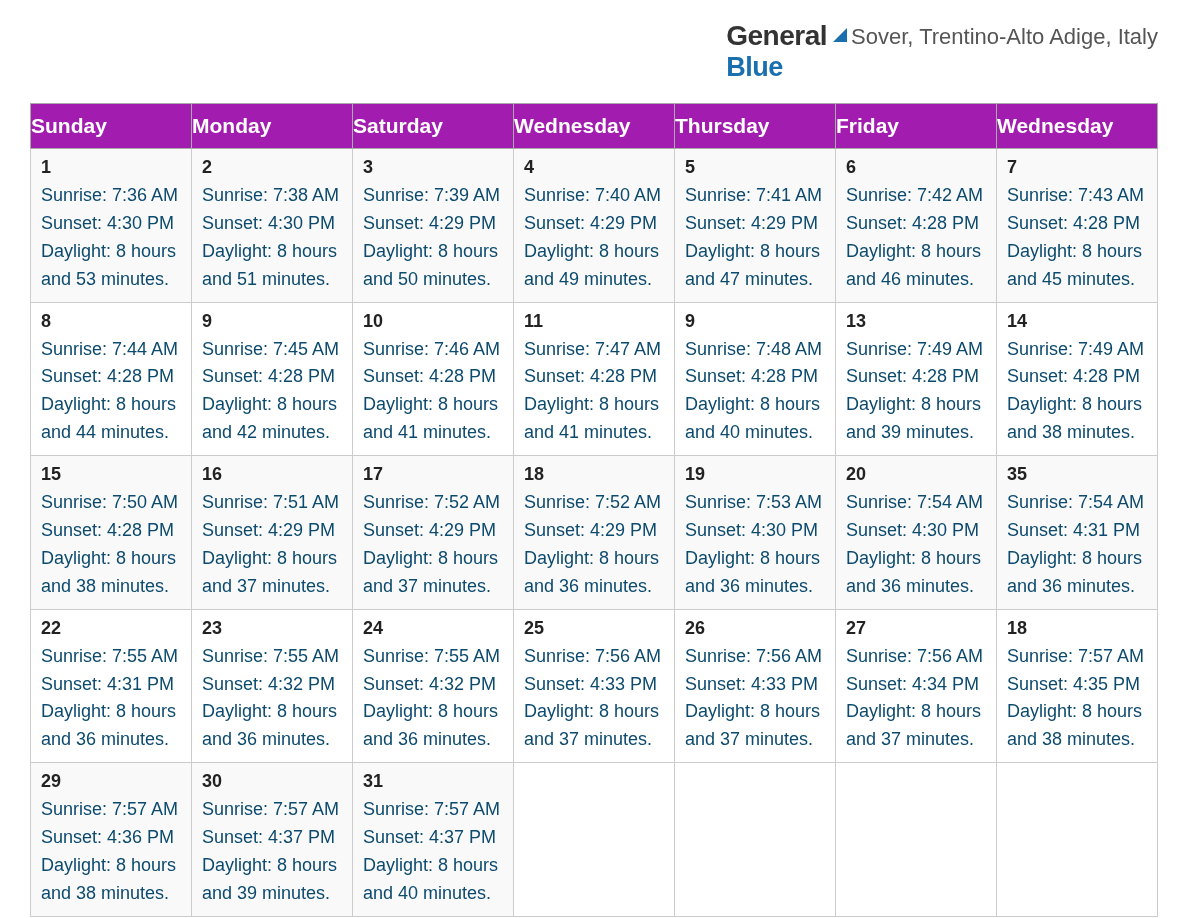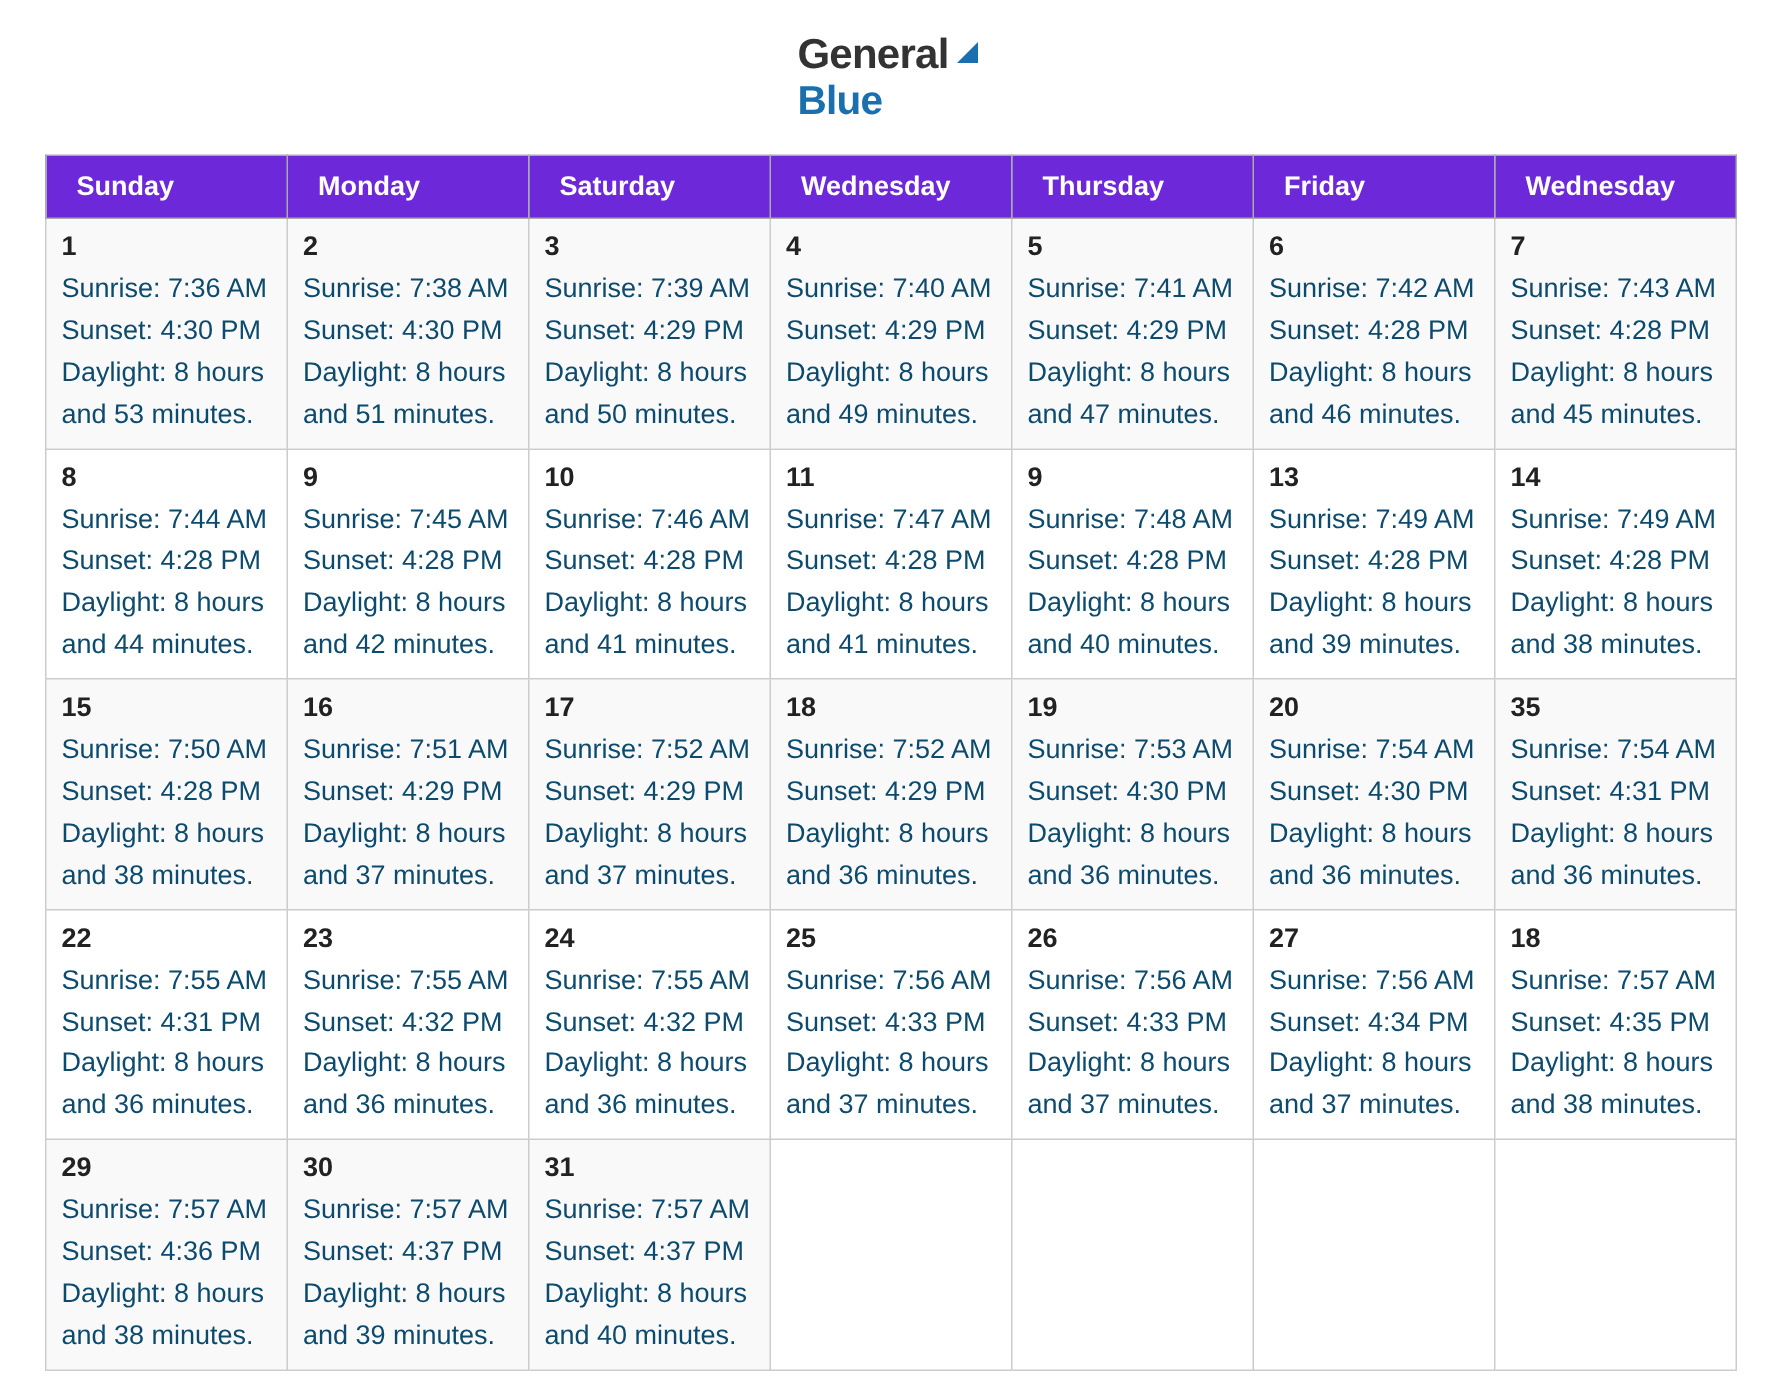--- a/index.html
+++ b/index.html
@@ -5,21 +5,21 @@
     * { box-sizing: border-box; margin: 0; padding: 0; }
     body {
       font-family: Arial, sans-serif;
       background: #fff;
       padding: 20px 30px;
       width: 1188px;
       min-height: 918px;
     }
     .header {
       display: flex;
-      justify-content: center;
+      justify-content: flex-end;
       align-items: flex-start;
       margin-bottom: 20px;
     }
     .logo {
       display: flex;
       flex-direction: column;
       align-items: flex-start;
     }
     .logo-general {
       font-size: 28px;
@@ -50,25 +50,25 @@
       font-size: 22px;
       color: #555;
       margin-top: 4px;
     }
     .calendar {
       width: 100%;
       border-collapse: collapse;
       border: 1px solid #aaa;
     }
     .calendar th {
-      background-color: #6d28d9;
+      background-color: #a21caf;
       color: #fff;
-      font-size: 18px;
+      font-size: 21px;
       font-weight: bold;
-      padding: 10px 20px;
+      padding: 10px 0;
       text-align: left;
       border: 1px solid #aaa;
     }
     .calendar td {
       vertical-align: top;
       padding: 8px 10px;
       border: 1px solid #ccc;
       width: calc(100% / 7);
       min-height: 110px;
     }
@@ -106,20 +106,21 @@
       <span class="logo-general">General</span>
       <svg width="22" height="22" viewBox="0 0 22 22" style="margin-left:2px; margin-top:-2px;">
         <polygon points="4,18 18,18 18,4" fill="#1a6faf"></polygon>
       </svg>
     </div>
     <div class="logo-line">
       <span class="logo-blue">Blue</span>
     </div>
   </div>
   <div class="title-block">
+    <div class="calendar-subtitle">Sover, Trentino-Alto Adige, Italy</div>
   </div>
 </div>
 
 <table class="calendar">
   <thead>
     <tr>
       <th>Sunday</th>
       <th>Monday</th>
       <th>Saturday</th>
       <th>Wednesday</th>

